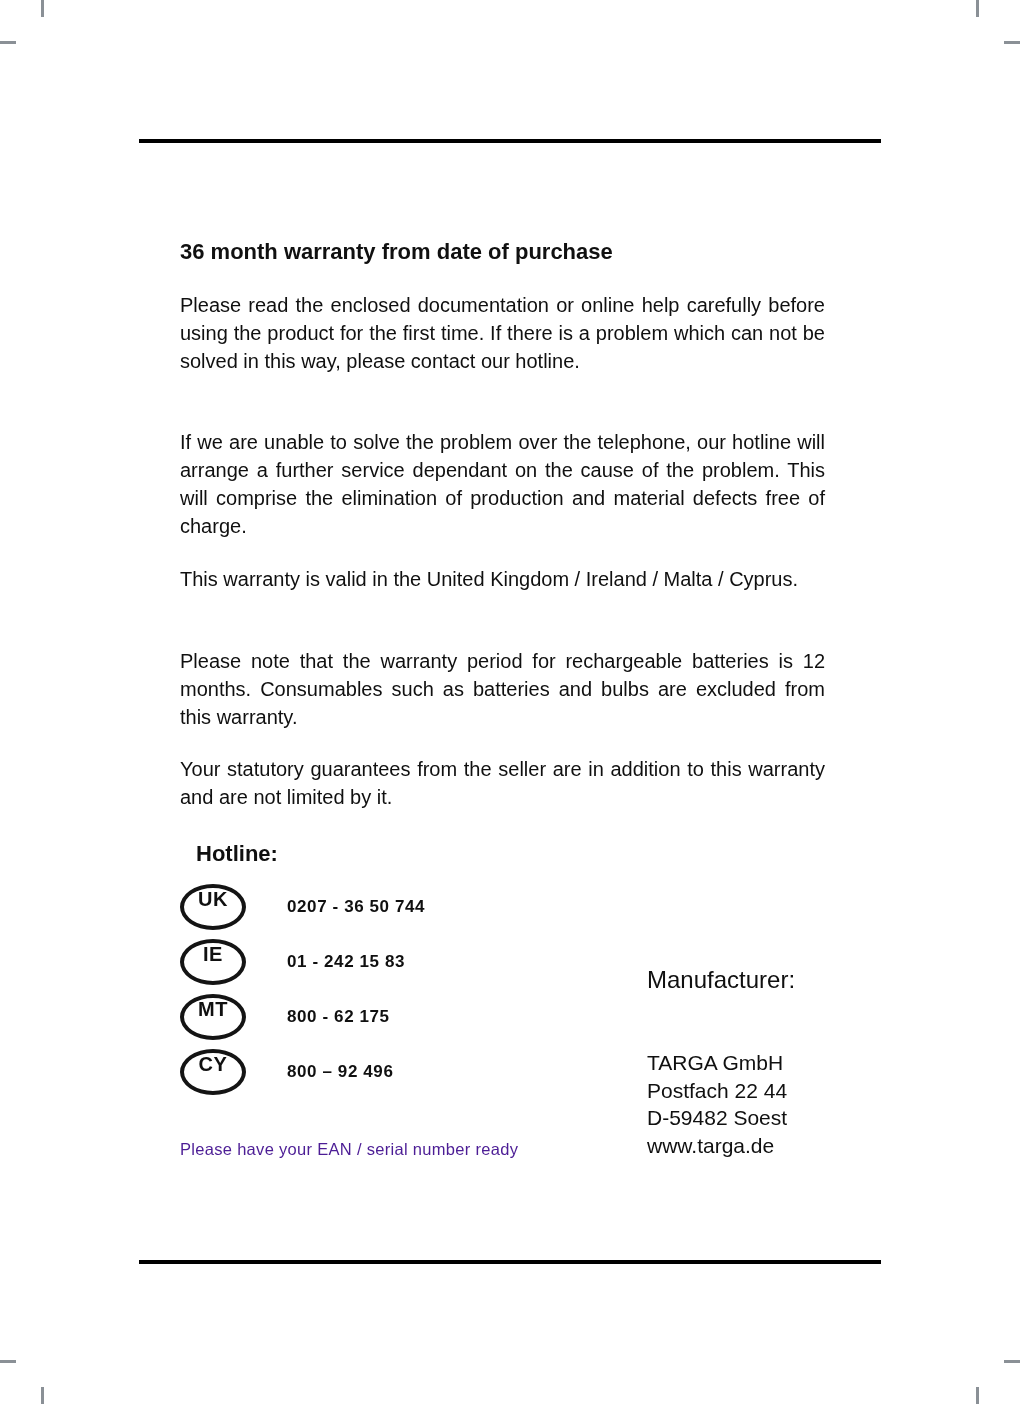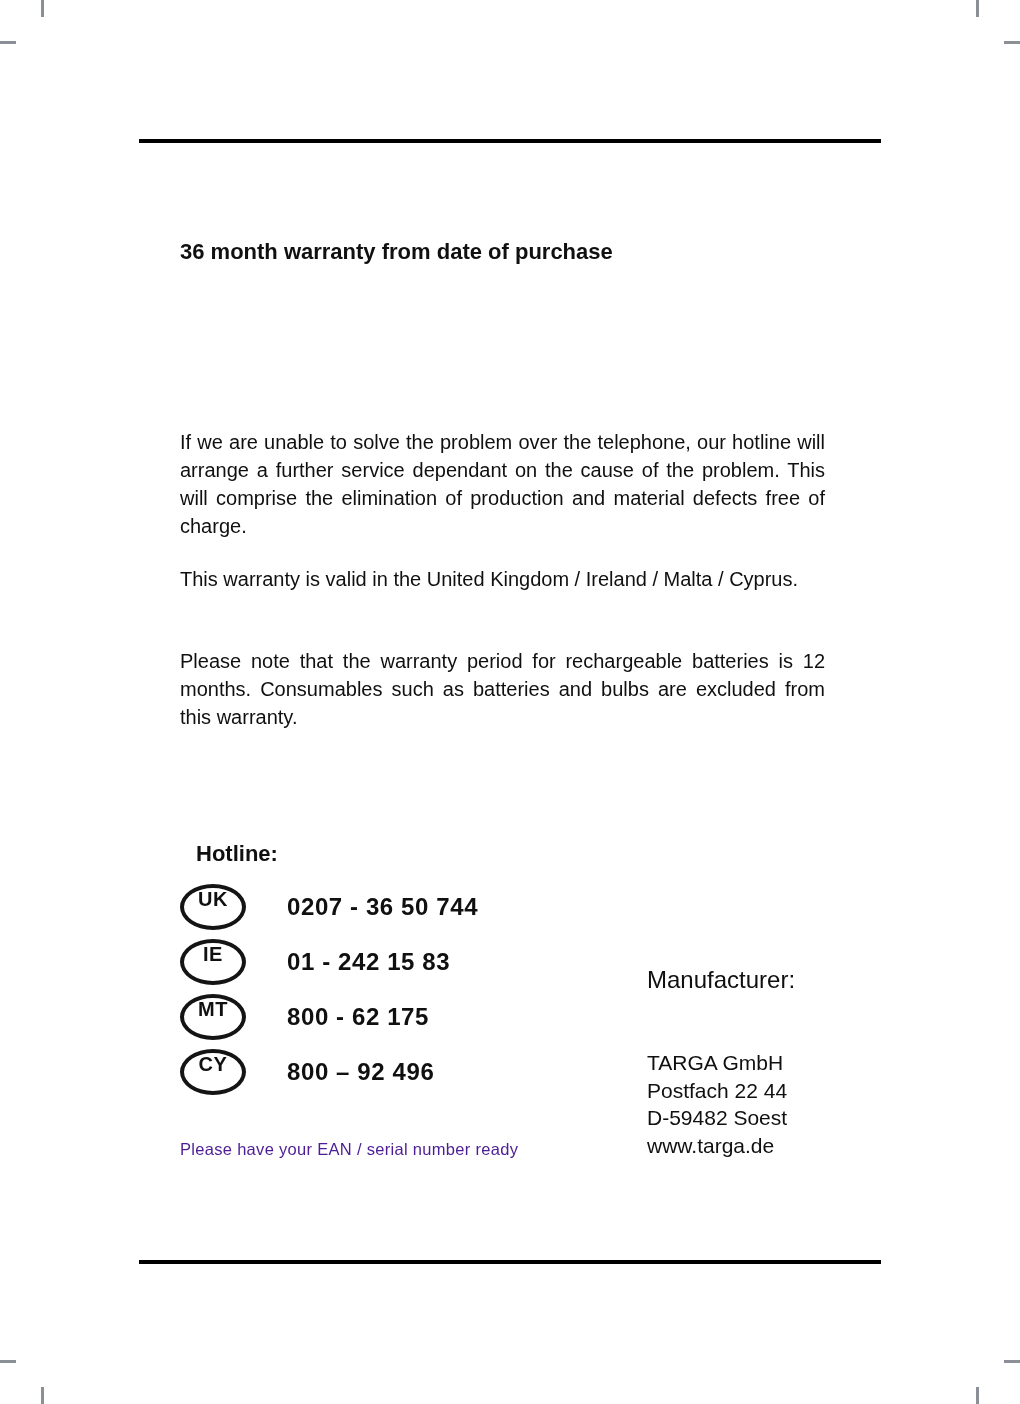--- a/index.html
+++ b/index.html
@@ -41,21 +41,21 @@
   .country-badge {
     box-sizing: border-box;
     width: 66px; height: 46px;
     border: 4px solid #141414; border-radius: 50%;
     display: flex; align-items: flex-start; justify-content: center;
     font-size: 20px; font-weight: bold; letter-spacing: 0.5px;
     flex: 0 0 auto;
   }
   .hotline-number {
     margin-left: 41px;
-    font-size: 24px; font-weight: bold; letter-spacing: 0.6px;
+    font-size: 17px; font-weight: bold; letter-spacing: 0.6px;
     white-space: nowrap;
   }
   .ean-note {
     position: absolute; left: 180px; top: 1140px;
     font-size: 16.5px; color: #4c1d95; letter-spacing: 0.3px;
   }
 
   .manufacturer-label {
     position: absolute; left: 647px; top: 966px;
     font-size: 24px; line-height: 28px;
@@ -77,23 +77,25 @@
   <div class="crop-mark" style="left:0; top:1360px; width:16px; height:3px;"></div>
   <div class="crop-mark" style="left:41px; top:1387px; width:3px; height:17px;"></div>
   <div class="crop-mark" style="left:1004px; top:1360px; width:16px; height:3px;"></div>
   <div class="crop-mark" style="left:976px; top:1387px; width:3px; height:17px;"></div>
 
   <div class="rule rule-top"></div>
   <div class="rule rule-bottom"></div>
 
   <div class="doc-title">36 month warranty from date of purchase</div>
 
+  <div class="para p1">Please read the enclosed documentation or online help carefully before using the product for the first time. If there is a problem which can not be solved in this way, please contact our hotline.</div>
   <div class="para p2">If we are unable to solve the problem over the telephone, our hotline will arrange a further service dependant on the cause of the problem. This will comprise the elimination of production and material defects free of charge.</div>
   <div class="para p3">This warranty is valid in the United Kingdom / Ireland / Malta / Cyprus.</div>
   <div class="para p4">Please note that the warranty period for rechargeable batteries is 12 months. Consumables such as batteries and bulbs are excluded from this warranty.</div>
+  <div class="para p5">Your statutory guarantees from the seller are in addition to this warranty and are not limited by it.</div>
 
   <div class="hotline-label">Hotline:</div>
 
   <div class="hotline-list">
     <div class="hotline-row">
       <div class="country-badge">
         <span>UK</span>
       </div>
       <div class="hotline-number">0207 - 36 50 744</div>
     </div>

